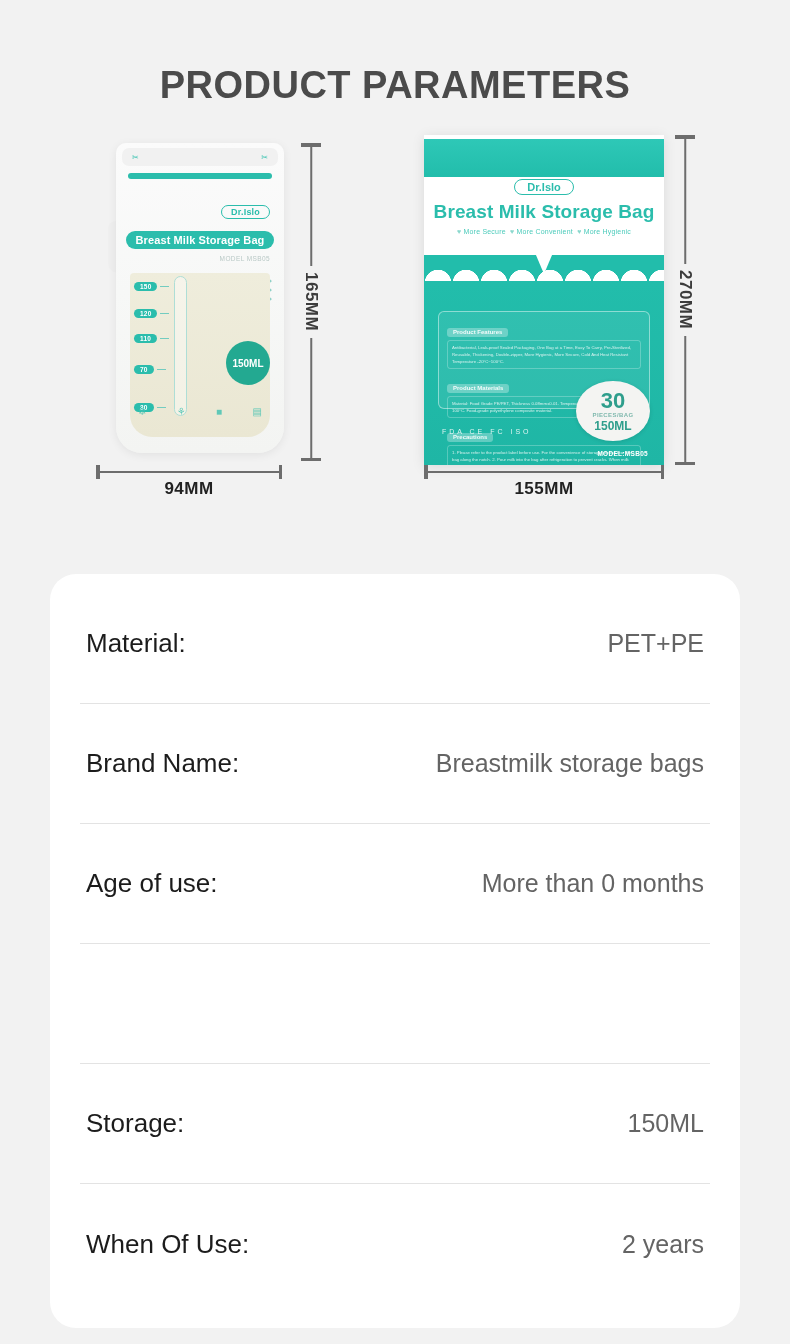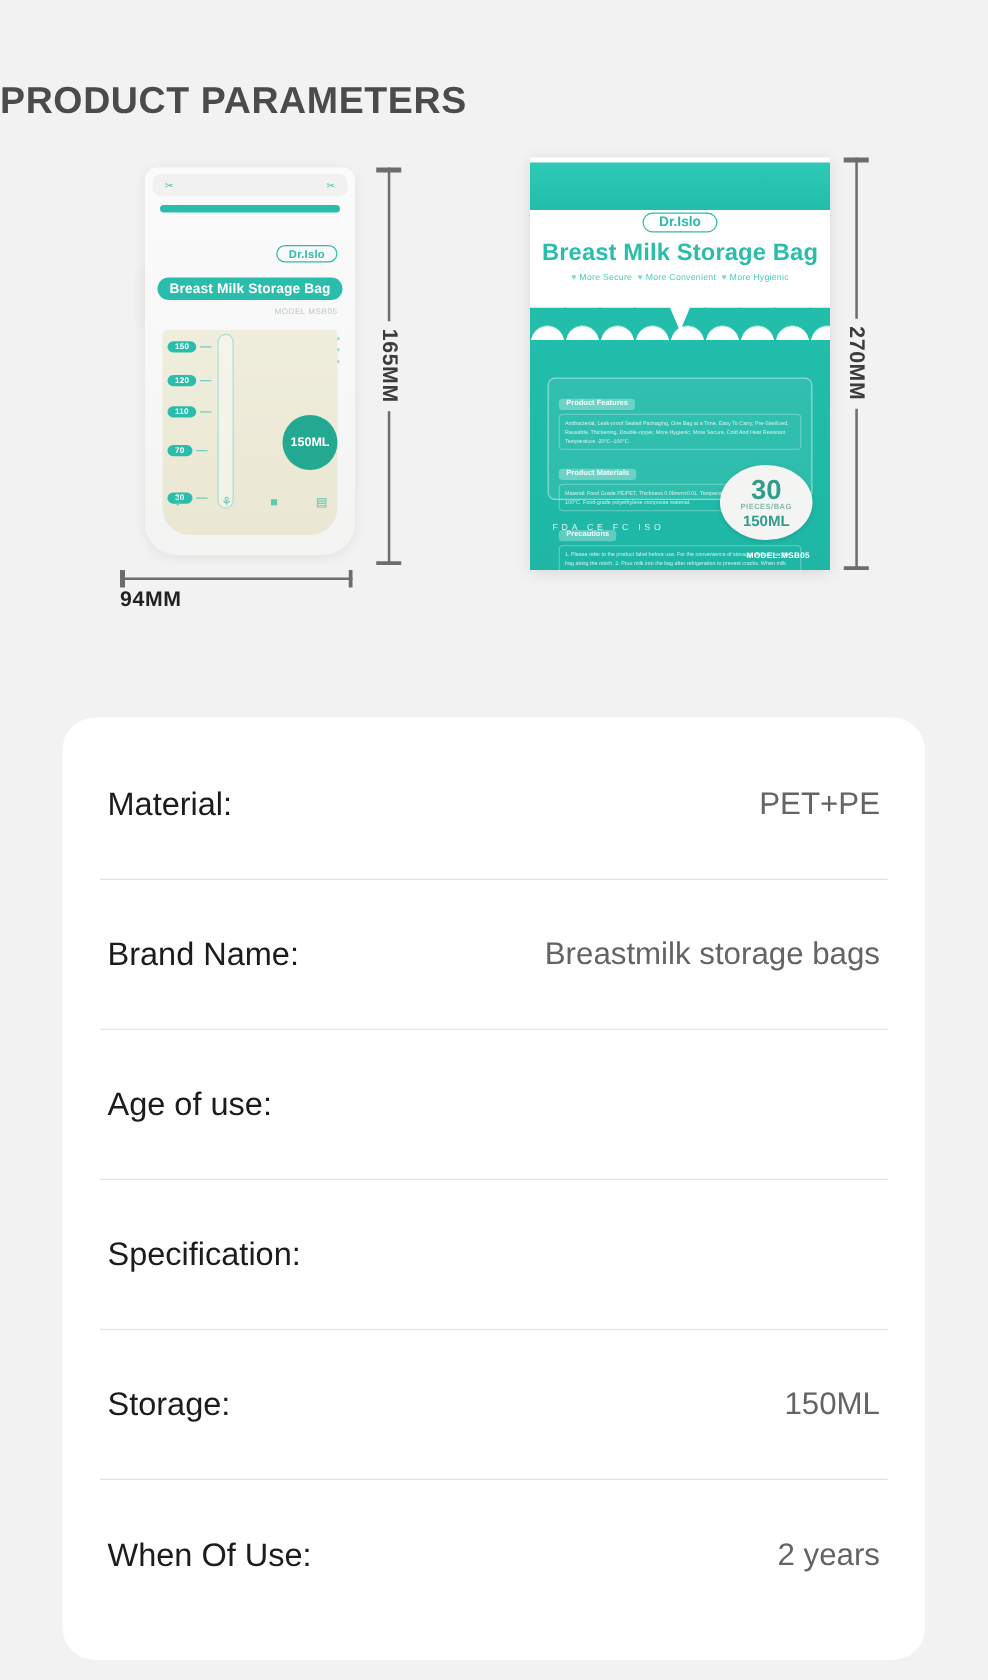--- a/index.html
+++ b/index.html
@@ -8,21 +8,22 @@
     width: 790px;
     height: 1344px;
     background: #f2f2f2;
     font-family: "Liberation Sans", sans-serif;
     overflow: hidden;
     position: relative;
   }
 
   
   .page-title {
-    font-size: 30px;
+    text-align: center;
+    font-size: 38px;
     font-weight: bold;
     color: #4b4b4b;
     letter-spacing: 0.5px;
     padding-top: 64px;
   }
 
   
   .showcase {
     position: relative;
     height: 390px;
@@ -231,21 +232,21 @@
     position: absolute; left: 0; right: 0; top: 6px;
     height: 1.5px; background: #6d6d6d;
   }
   .dim-h .cap {
     position: absolute; top: 0; width: 3.5px; height: 14px; background: #6d6d6d;
   }
   .dim-h .cap.l { left: 0; }
   .dim-h .cap.r { right: 0; }
   .dim-h .lbl {
     position: absolute; left: 0; right: 0; top: 14px;
-    text-align: left;
+    text-align: center;
     font-size: 17px; font-weight: bold; color: #222;
     letter-spacing: .5px;
   }
 
   
   .spec-card {
     position: absolute;
     left: 50px; right: 50px; top: 574px;
     background: #fff;
     border-radius: 26px;
@@ -374,37 +375,43 @@
     </div>
   </div>
 
   <div class="dim-v" style="left:674px; top:0; height:330px;">
     <div class="line"></div>
     <div class="cap t"></div>
     <div class="cap b"></div>
     <div class="lbl">270MM</div>
   </div>
 
+  <div class="dim-h" style="left:424px; top:330px; width:240px;">
+    <div class="line"></div>
+    <div class="cap l"></div>
+    <div class="cap r"></div>
+    <div class="lbl">155MM</div>
+  </div>
 
 </div>
 
 <div class="spec-card">
   <div class="spec-row">
     <div class="spec-label">Material:</div>
     <div class="spec-value">PET+PE</div>
   </div>
   <div class="spec-row">
     <div class="spec-label">Brand Name:</div>
     <div class="spec-value">Breastmilk storage bags</div>
   </div>
   <div class="spec-row">
     <div class="spec-label">Age of use:</div>
-  </div>
-  <div class="spec-row">
-    <div class="spec-label">Specification:</div>
+    <div class="spec-value">More than 0 months</div>
+  </div>
+  <div class="spec-row">
   </div>
   <div class="spec-row">
     <div class="spec-label">Storage:</div>
     <div class="spec-value">150ML</div>
   </div>
   <div class="spec-row">
     <div class="spec-label">When Of Use:</div>
     <div class="spec-value">2 years</div>
   </div>
 </div>

